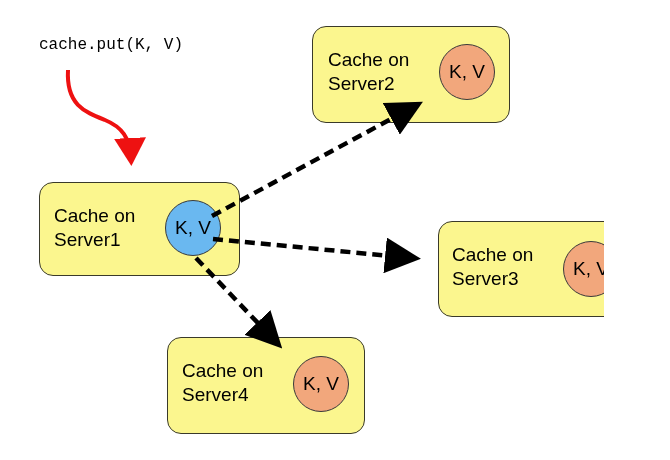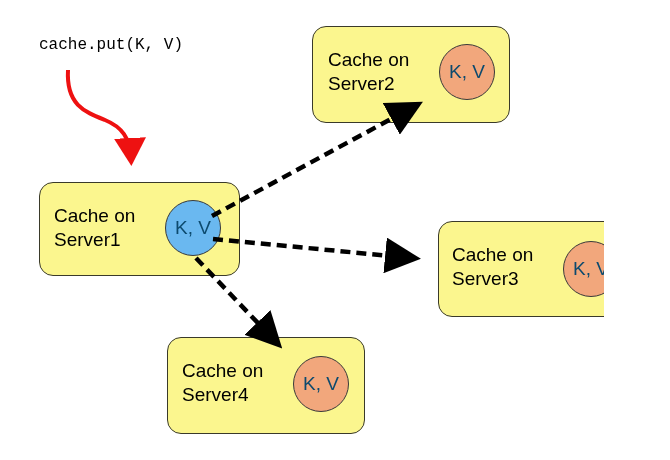--- a/index.html
+++ b/index.html
@@ -1,20 +1,20 @@
 <!DOCTYPE html>
 <html><head>
 <meta charset="utf-8">
 <style>
   html,body{margin:0;padding:0;background:#ffffff;}
   #stage{position:relative;width:604px;height:460px;overflow:hidden;background:#fff;border-radius:24px;}
   svg{position:absolute;left:0;top:0;}
   .box{position:absolute;background:#fbf68e;border:1.5px solid #3a3a2a;border-radius:14px;box-sizing:border-box;margin-left:8px;}
   .box-label{position:absolute;font-family:"Liberation Sans",sans-serif;font-size:19px;line-height:24px;color:#000;white-space:pre-line;}
-  .kv{position:absolute;border-radius:50%;border:1.2px solid #3a3a3a;box-sizing:border-box;display:flex;align-items:center;justify-content:center;font-family:"Liberation Sans",sans-serif;font-size:19px;color:#0c4a6e;text-align:right;}
+  .kv{position:absolute;border-radius:50%;border:1.2px solid #3a3a3a;box-sizing:border-box;display:flex;align-items:center;justify-content:center;font-family:"Liberation Sans",sans-serif;font-size:19px;color:#000000;text-align:right;}
   .code{position:absolute;font-family:"Liberation Mono",monospace;font-size:16px;color:#000;}
 </style>
 </head>
 <body>
 
 <div id="stage">
 
   <div class="code" style="left:39px;top:36px;">cache.put(K, V)</div>
 
   <div class="box" style="left:31px;top:182px;width:201px;height:94px;">

